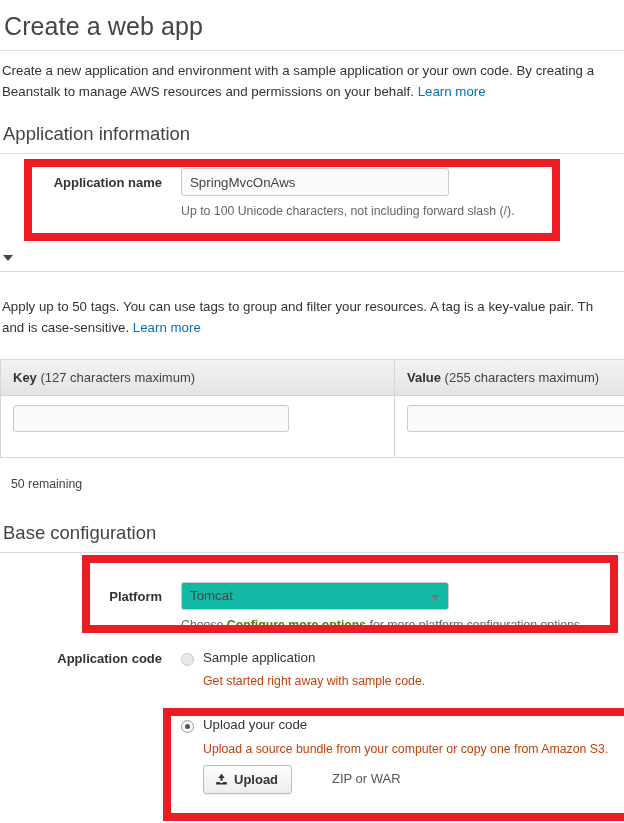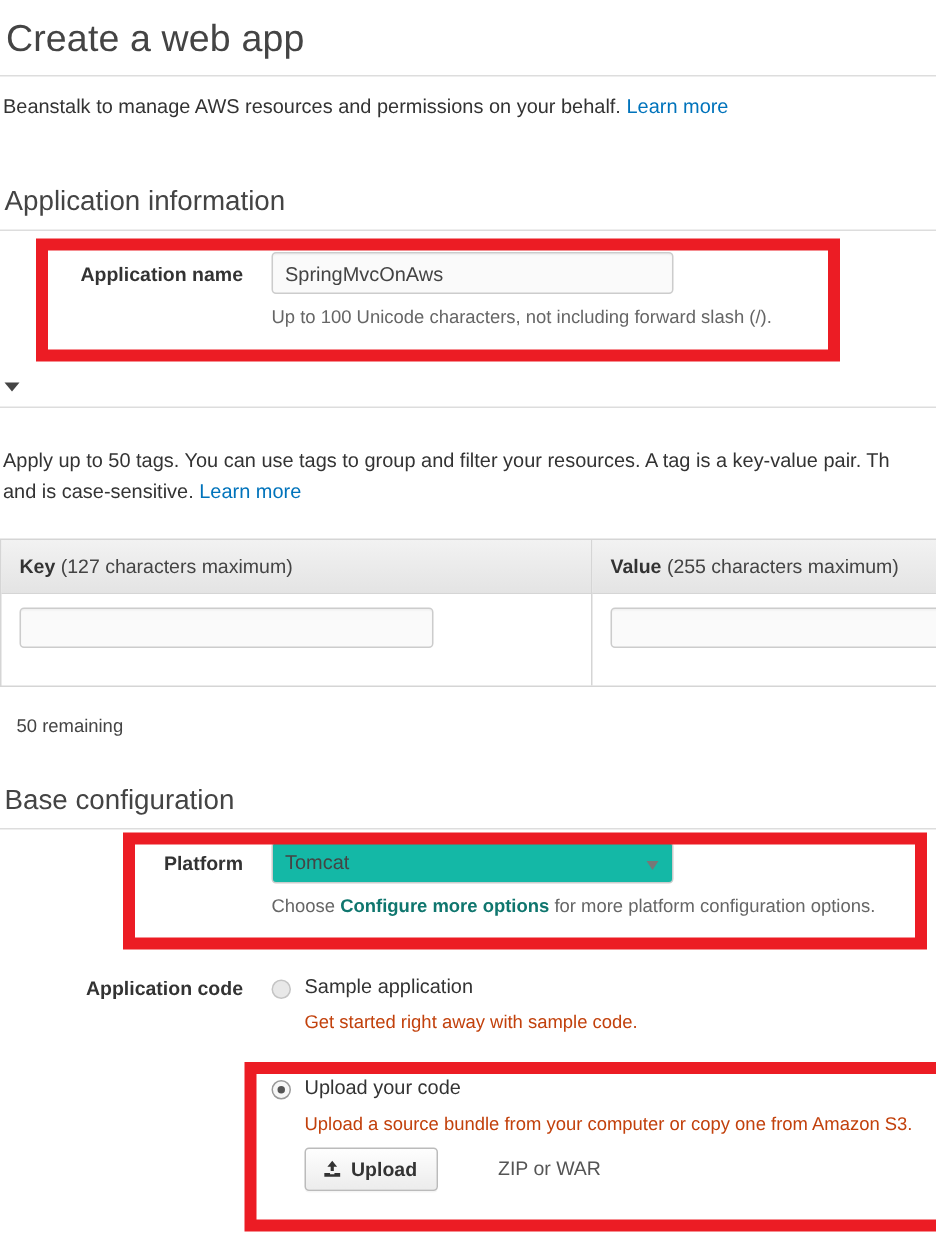--- a/index.html
+++ b/index.html
@@ -172,21 +172,21 @@
     left: 11px;
     font-size: 12.3px;
     color: #444444;
   }
 
   
   .sec-base { position:absolute; top:521px; left:0; width:624px; }
 
   .row-platform {
     position: absolute;
-    top: 561px;
+    top: 582px;
     left: 0;
     width: 624px;
     height: 59px;
   }
   .lbl-platform { left: 20px; width: 142px; top: 7px; }
 
   .select-box {
     position: absolute;
     left: 181px;
     top: 0px;
@@ -212,21 +212,21 @@
     border-top: 6px solid #777777;
   }
   .platform-hint {
     position: absolute;
     left: 181px;
     top: 36px;
     font-size: 12.3px;
     color: #666666;
     white-space: nowrap;
   }
-  .platform-hint b { color: #0f766e; }
+  .platform-hint b { color: #4d7c0f; }
 
   
   .lbl-appcode {
     position: absolute;
     left: 20px;
     top: 651px;
     width: 142px;
     text-align: right;
     font-size: 13px;
     font-weight: bold;
@@ -322,20 +322,21 @@
 </style>
 </head>
 <body>
 
 <div class="page">
 
   <h1 class="page-title">Create a web app</h1>
   <hr class="title-rule">
 
   <div class="intro">
+    <span>Create a new application and environment with a sample application or your own code. By creating a</span>
     <span class="line2">
       <span>Beanstalk to manage AWS resources and permissions on your behalf.</span>
       <a class="learn" href="#">Learn more</a>
     </span>
   </div>
 
   <div class="sec-appinfo">
     <h2 class="section-heading">Application information</h2>
     <hr class="section-rule">
   </div>

